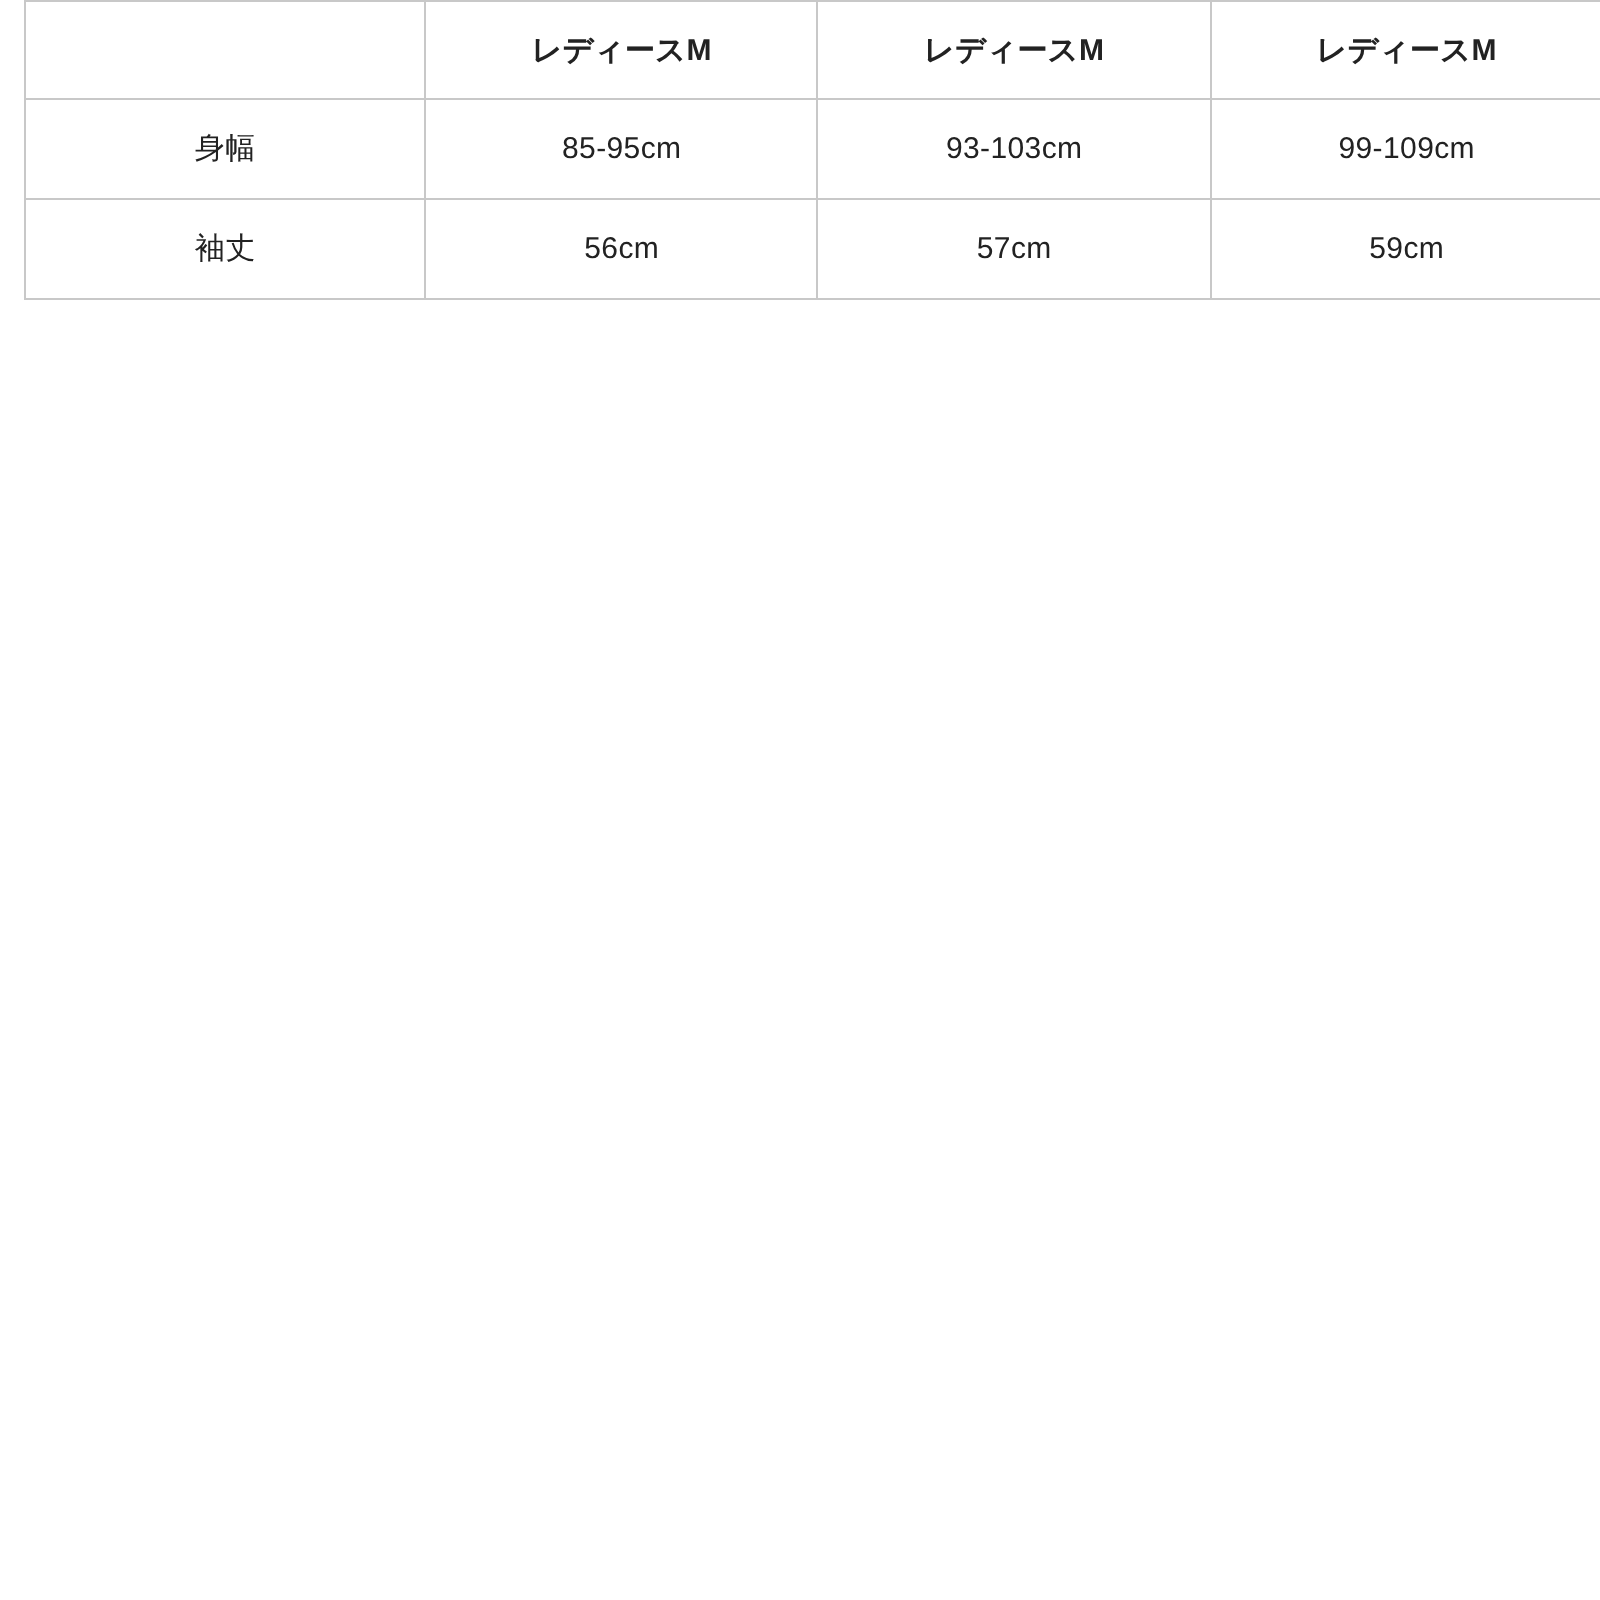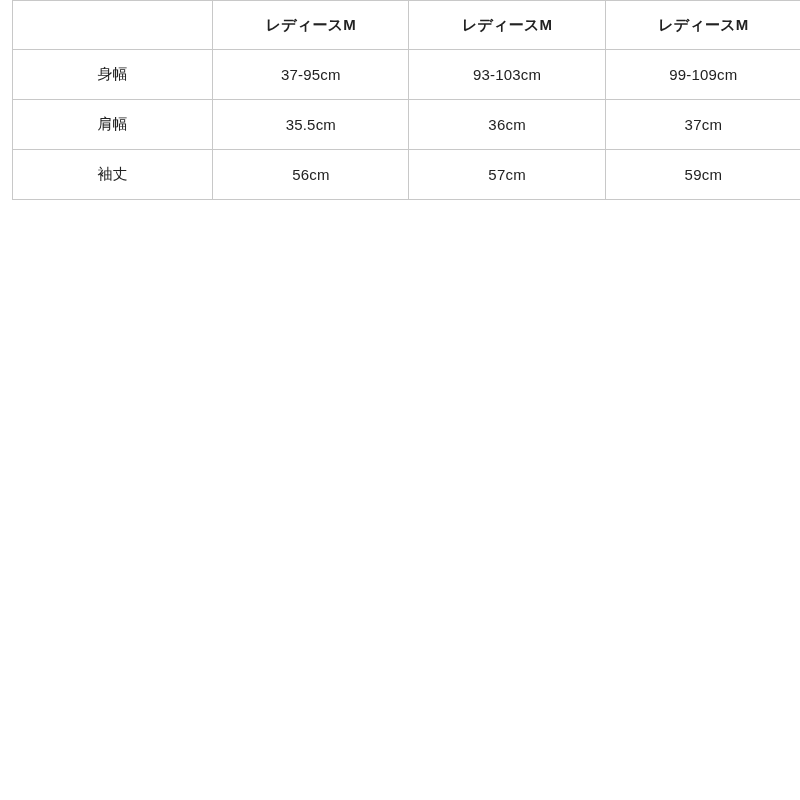--- a/index.html
+++ b/index.html
@@ -83,29 +83,23 @@
       <tr>
         <th class="corner"></th>
         <th>レディースM</th>
         <th>レディースM</th>
         <th>レディースM</th>
       </tr>
     </thead>
     <tbody>
       <tr>
         <th class="row-label">身幅</th>
-        <td>37-95cm</td>
+        <td>85-95cm</td>
         <td>93-103cm</td>
         <td>99-109cm</td>
-      </tr>
-      <tr>
-        <th class="row-label">肩幅</th>
-        <td>35.5cm</td>
-        <td>36cm</td>
-        <td>37cm</td>
       </tr>
       <tr>
         <th class="row-label">袖丈</th>
         <td>56cm</td>
         <td>57cm</td>
         <td>59cm</td>
       </tr>
     </tbody>
   </table>
 </div>

